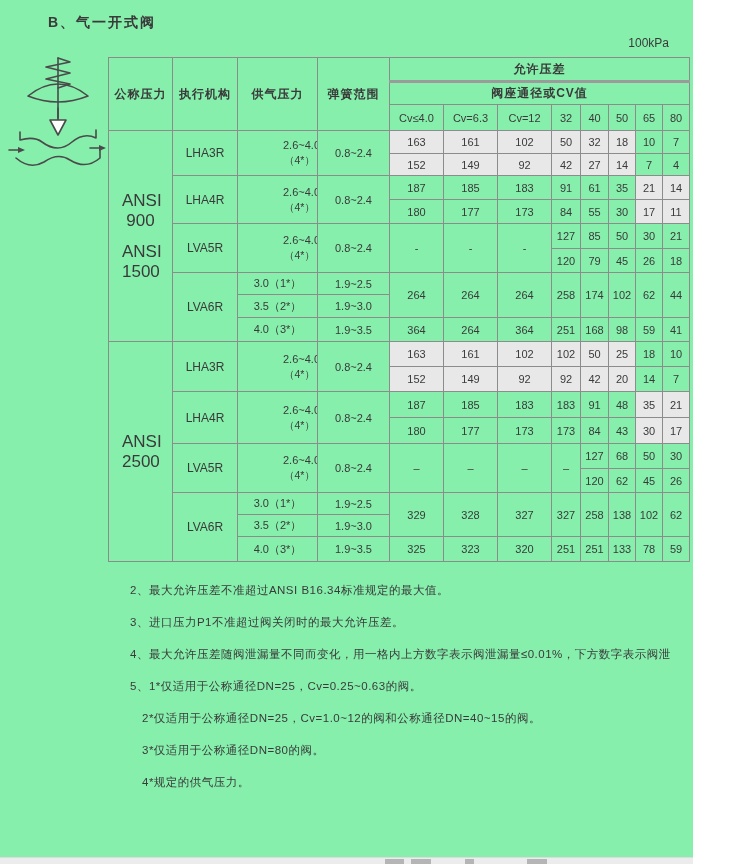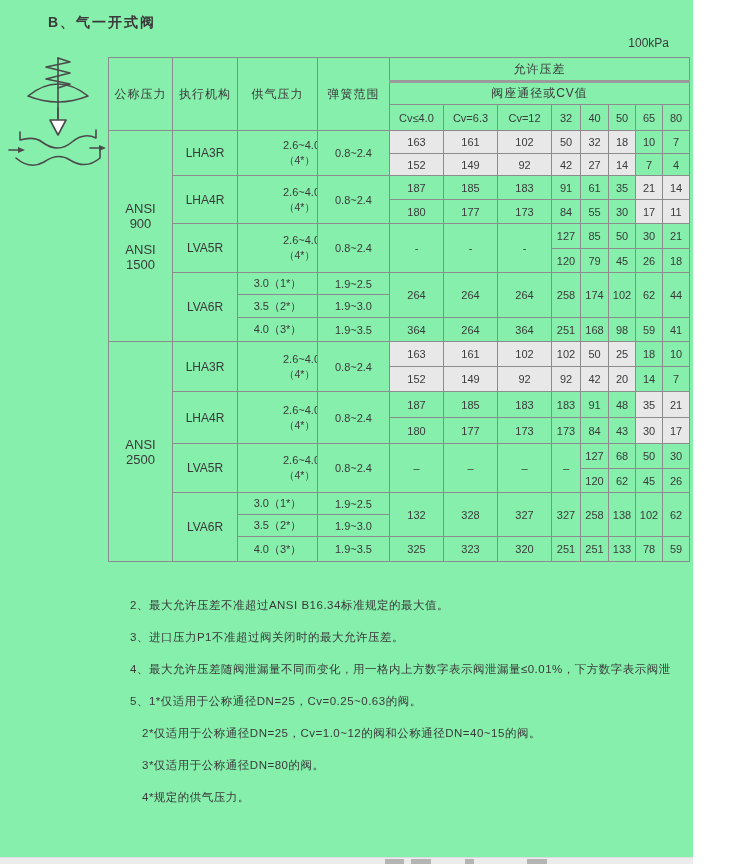--- a/index.html
+++ b/index.html
@@ -9,32 +9,32 @@
 
   .title { position:absolute; left:48px; top:14px; font-size:14px; font-weight:bold; letter-spacing:2px; }
   .unit  { position:absolute; right:24px; top:36px; font-size:12px; }
 
   .valve { position:absolute; left:8px; top:56px; }
 
   table.main { position:absolute; left:108px; top:57px; width:581px;
     border-collapse:collapse; table-layout:fixed; border:1.5px solid #6a6a6a; }
   table.main td { border:1px solid #8c8c8c; text-align:center; vertical-align:middle;
     overflow:hidden; padding:0 1px; }
-  .hdr  { font-size:12px; letter-spacing:1px; }
+  .hdr  { font-size:12px; letter-spacing:1px;font-weight:bold; }
   .num  { font-size:11px; letter-spacing:0; }
   .lbl  { font-size:12px; }
   .sm   { font-size:10.5px; }
   .blk  { display:block; line-height:1.35;padding-left:44px; }
   .thickb { border-bottom:3px solid #9b9b9b !important; }
   .shaded { background:#e8e8e8; border:1.5px solid #474747; }
-  .pcell .pline { margin:11px 12px; font-size:13px; }
+  .pcell .pline { margin:11px 12px; font-size:17px; }
 
   .notes { position:absolute; left:108px; top:583px; width:605px; font-size:11.5px; }
   .notes .line { margin-bottom:17px; white-space:nowrap; letter-spacing:0.5px; }
-  .ind1 { padding-left:22px;margin-top:15px; }
+  .ind1 { padding-left:22px; }
   .ind2 { padding-left:34px; }
 
   .bottom-strip { position:absolute; left:0; bottom:0; width:733px; height:7px;
     background:#ececec; border-top:1px solid #dcdcdc; }
   .bottom-strip .seg { position:absolute; top:1px; height:5px; background:#b5b5b5; }
   .seg1{left:385px;width:19px;} .seg2{left:411px;width:20px;}
   .seg3{left:465px;width:9px;}  .seg4{left:527px;width:20px;}
 </style>
 </head>
 <body>
@@ -279,21 +279,21 @@
       <tr style="height:24px">
         <td class="num">120</td>
         <td class="num">62</td>
         <td class="num">45</td>
         <td class="num">26</td>
       </tr>
       <tr style="height:22px">
         <td rowspan="3" class="lbl">LVA6R</td>
         <td class="num">3.0（1*）</td>
         <td class="num">1.9~2.5</td>
-        <td rowspan="2" class="num">132</td>
+        <td rowspan="2" class="num">329</td>
         <td rowspan="2" class="num">328</td>
         <td rowspan="2" class="num">327</td>
         <td rowspan="2" class="num">327</td>
         <td rowspan="2" class="num">258</td>
         <td rowspan="2" class="num">138</td>
         <td rowspan="2" class="num">102</td>
         <td rowspan="2" class="num">62</td>
       </tr>
       <tr style="height:22px">
         <td class="num">3.5（2*）</td>

